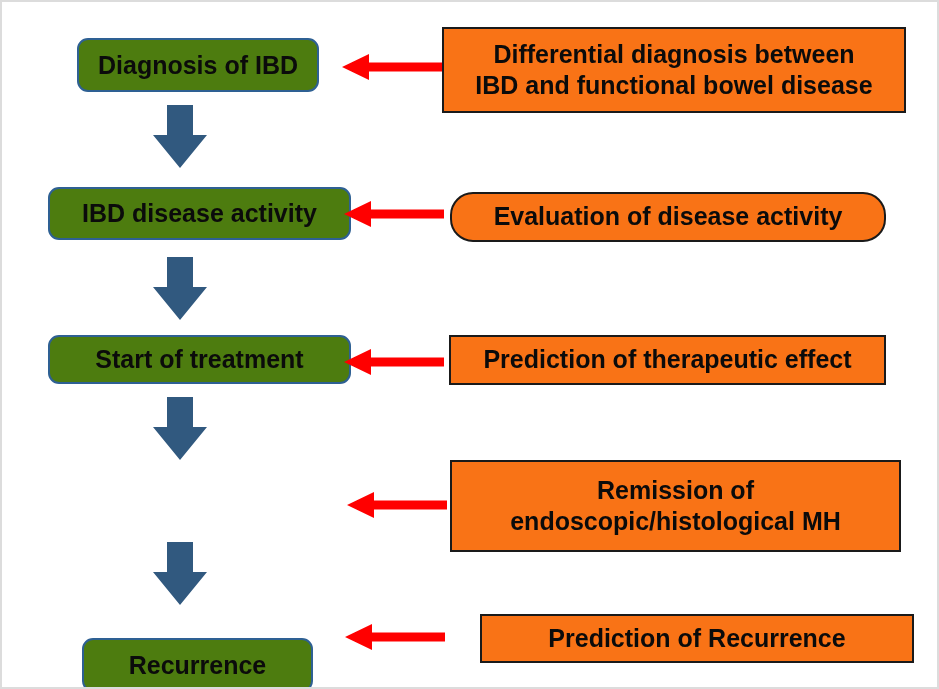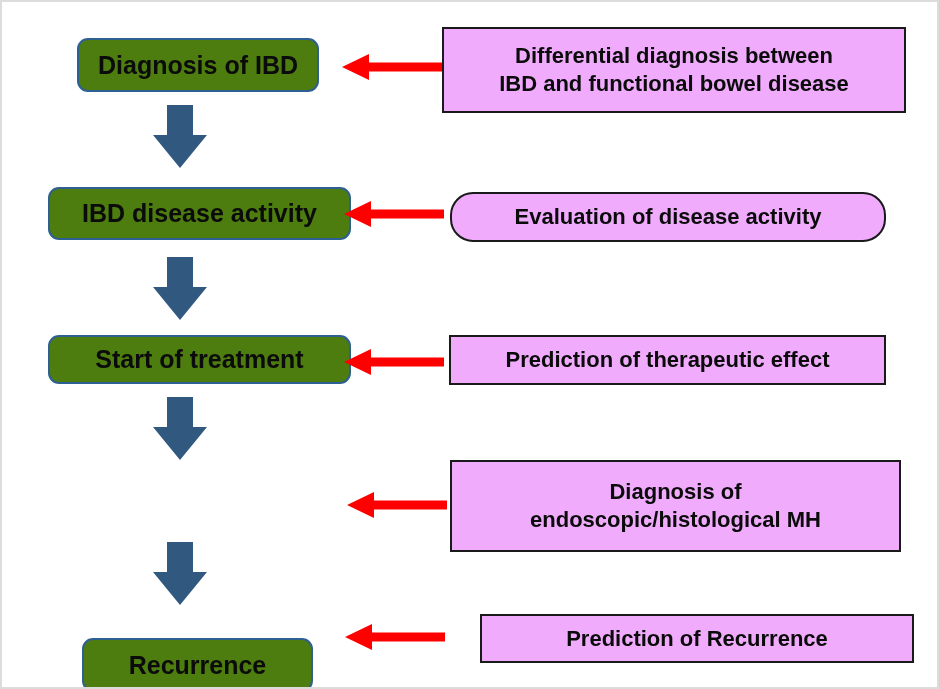--- a/index.html
+++ b/index.html
@@ -28,28 +28,28 @@
     justify-content: center;
     font-weight: bold;
     font-size: 25px;
     color: #0b0b0b;
     text-align: center;
     margin-left: 18px;
   }
   .annot {
     position: absolute;
     box-sizing: border-box;
-    background: #f0abfc;
+    background: #f97316;
     border: 2px solid #1a1a1a;
     display: flex;
     flex-direction: column;
     align-items: center;
     justify-content: center;
     font-weight: bold;
-    font-size: 22px;
+    font-size: 25px;
     line-height: 1.26;
     color: #0b0b0b;
     text-align: center;
   }
   .annot span { display: block; white-space: nowrap; }
   .arrow { position: absolute; }
 
   
   #stage-0 { left: 57px;  top: 36px;  width: 242px; height: 54px; }
   #stage-1 { left: 28px;  top: 185px; width: 303px; height: 53px; }
@@ -99,21 +99,21 @@
     <span>Differential diagnosis between</span>
     <span>IBD and functional bowel disease</span>
   </div>
   <div class="annot" id="annot-1">
     <span>Evaluation of disease activity</span>
   </div>
   <div class="annot" id="annot-2">
     <span>Prediction of therapeutic effect</span>
   </div>
   <div class="annot" id="annot-3">
-    <span>Diagnosis of</span>
+    <span>Remission of</span>
     <span>endoscopic/histological MH</span>
   </div>
   <div class="annot" id="annot-4">
     <span>Prediction of Recurrence</span>
   </div>
 
   <svg class="arrow" id="down-0" width="54" height="63" viewBox="0 0 54 63">
     <path d="M14 0 H40 V30 H54 L27 63 L0 30 H14 Z" fill="#31597f"></path>
   </svg>
   <svg class="arrow" id="down-1" width="54" height="63" viewBox="0 0 54 63">

